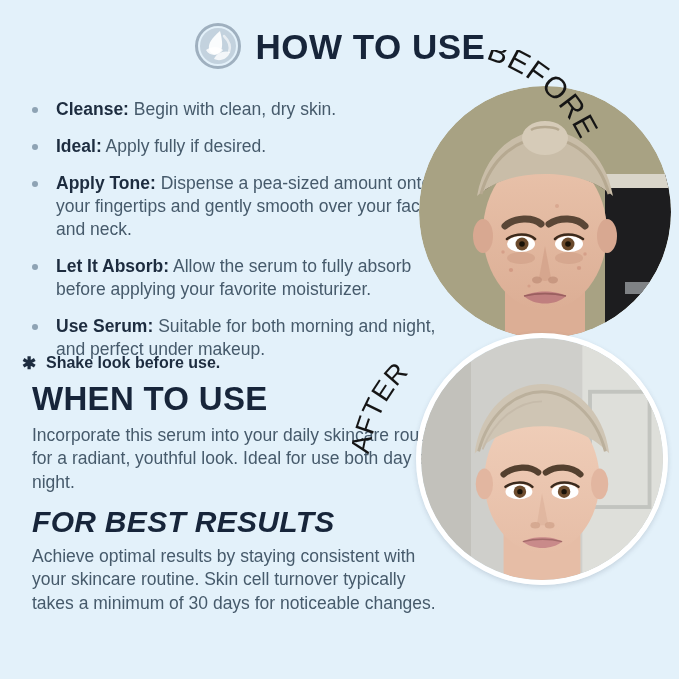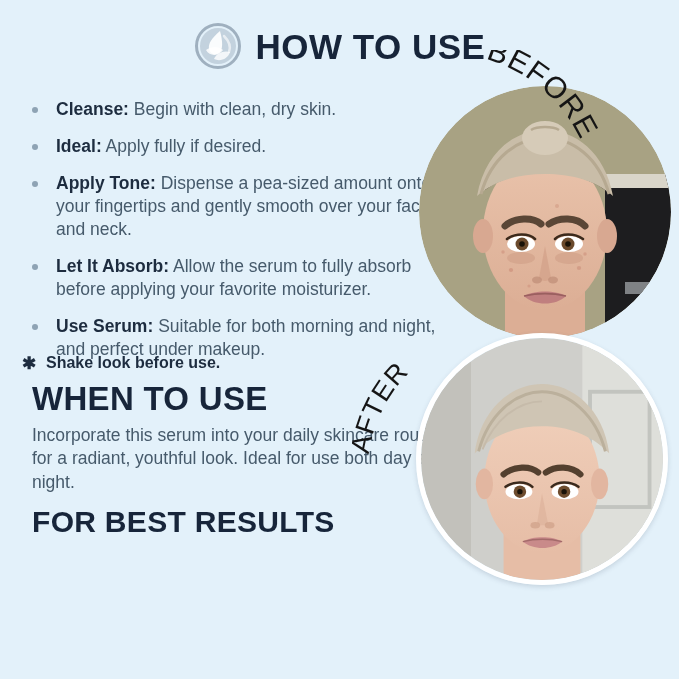--- a/index.html
+++ b/index.html
@@ -114,21 +114,21 @@
   .section-results { top: 506px; }
 
   .section-heading {
     font-weight: bold;
     color: #17253a;
     letter-spacing: 0.3px;
     line-height: 1.05;
     margin: 0 0 7px 0;
   }
   .section-when .section-heading { font-size: 33px; }
-  .section-results .section-heading { font-size: 30px; }
+  .section-results .section-heading { font-size: 30px; font-style: italic; }
 
   .section-body {
     font-size: 17.5px;
     line-height: 23.5px;
     color: #465a6b;
     margin: 0;
   }
 
   
   .photo {
@@ -216,20 +216,21 @@
     <span>Shake look before use.</span>
   </div>
 
   <div class="section section-when">
     <h2 class="section-heading">WHEN TO USE</h2>
     <p class="section-body">Incorporate this serum into your daily skincare routine for a radiant, youthful look. Ideal for use both day and night.</p>
   </div>
 
   <div class="section section-results">
     <h2 class="section-heading">FOR BEST RESULTS</h2>
+    <p class="section-body">Achieve optimal results by staying consistent with your skincare routine. Skin cell turnover typically takes a minimum of 30 days for noticeable changes.</p>
   </div>
 
   <div class="photo photo-before">
     <svg viewBox="0 0 252 252" xmlns="http://www.w3.org/2000/svg">
       <defs>
         <clipPath id="clipBefore">
             <circle cx="126" cy="126" r="126"></circle>
           </clipPath>
         <linearGradient id="skinB" x1="0" y1="0" x2="0" y2="1">
           <stop offset="0%" stop-color="#e9c3ab"></stop>

